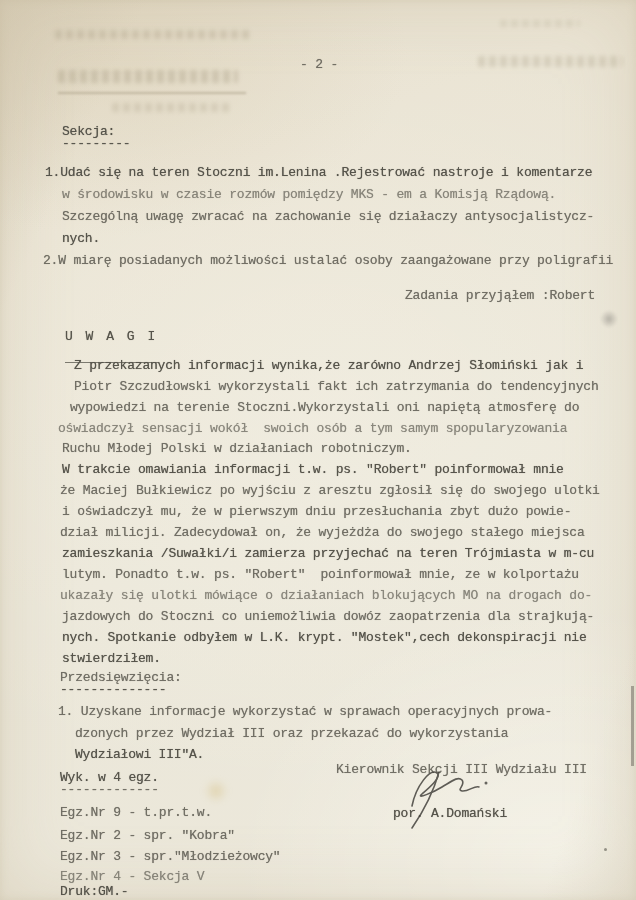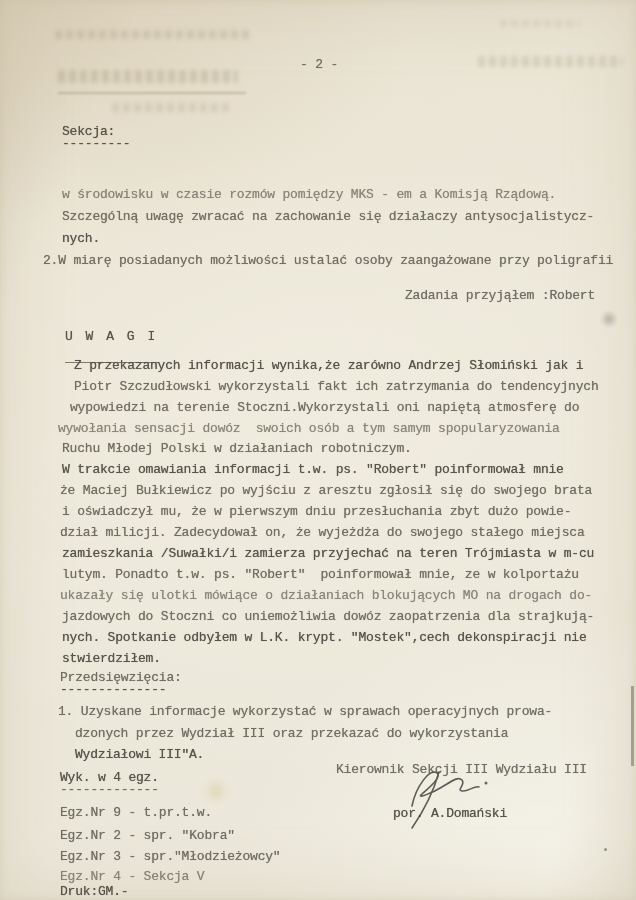--- a/index.html
+++ b/index.html
@@ -45,37 +45,38 @@
   <div class="stain" style="left:203px;top:780px;width:26px;height:22px;border-radius:50%;filter:blur(3px);
               background:radial-gradient(circle, rgba(205,175,95,.35), rgba(205,175,95,0) 70%)"></div>
   <div class="stain" style="left:631px;top:686px;width:3px;height:80px;filter:blur(.5px);background:rgba(100,95,85,.5)"></div>
   <div class="stain" style="left:604px;top:848px;width:3px;height:3px;border-radius:50%;background:rgba(90,88,80,.6)"></div>
 
   <div class="tl f1" style="left:300px;top:57px">- 2 -</div>
 
   <div class="tl" style="left:62px;top:124px">Sekcja:</div>
   <div class="tl" style="left:62px;top:136px">---------</div>
 
+  <div class="tl" style="left:45px;top:165px">1.Udać się na teren Stoczni im.Lenina .Rejestrować nastroje i komentarze</div>
   <div class="tl f2" style="left:62px;top:187px">w środowisku w czasie rozmów pomiędzy MKS - em a Komisją Rządową.</div>
   <div class="tl f1" style="left:62px;top:209px">Szczególną uwagę zwracać na zachowanie się działaczy antysocjalistycz-</div>
   <div class="tl" style="left:62px;top:231px">nych.</div>
 
   <div class="tl f1" style="left:43px;top:253px">2.W miarę posiadanych możliwości ustalać osoby zaangażowane przy poligrafii</div>
 
   <div class="tl f1" style="left:405px;top:288px">Zadania przyjąłem :Robert</div>
 
   <div class="tl spaced heading-underline" style="left:65px;top:329px">U W A G I</div>
 
   <div class="tl" style="left:74px;top:358px">Z przekazanych informacji wynika,że zarówno Andrzej Słomiński jak i</div>
   <div class="tl f1" style="left:74px;top:379px">Piotr Szczudłowski wykorzystali fakt ich zatrzymania do tendencyjnych</div>
   <div class="tl f1" style="left:70px;top:400px">wypowiedzi na terenie Stoczni.Wykorzystali oni napiętą atmosferę do</div>
-  <div class="tl f2" style="left:58px;top:421px">wywołania sensacji dowóz  swoich osób a tym samym spopularyzowania</div>
+  <div class="tl f2" style="left:58px;top:421px">oświadczył sensacji wokół  swoich osób a tym samym spopularyzowania</div>
   <div class="tl f1" style="left:62px;top:441px">Ruchu Młodej Polski w działaniach robotniczym.</div>
   <div class="tl" style="left:62px;top:462px">W trakcie omawiania informacji t.w. ps. "Robert" poinformował mnie</div>
-  <div class="tl f1" style="left:60px;top:483px">że Maciej Bułkiewicz po wyjściu z aresztu zgłosił się do swojego brata</div>
+  <div class="tl f1" style="left:60px;top:483px">że Maciej Bułkiewicz po wyjściu z aresztu zgłosił się do swojego ulotki</div>
   <div class="tl f1" style="left:62px;top:504px">i oświadczył mu, że w pierwszym dniu przesłuchania zbyt dużo powie-</div>
   <div class="tl f1" style="left:60px;top:525px">dział milicji. Zadecydował on, że wyjeżdża do swojego stałego miejsca</div>
   <div class="tl" style="left:62px;top:546px">zamieszkania /Suwałki/i zamierza przyjechać na teren Trójmiasta w m-cu</div>
   <div class="tl f1" style="left:62px;top:567px">lutym. Ponadto t.w. ps. "Robert"  poinformował mnie, ze w kolportażu</div>
   <div class="tl f2" style="left:60px;top:588px">ukazały się ulotki mówiące o działaniach blokujących MO na drogach do-</div>
   <div class="tl f1" style="left:62px;top:609px">jazdowych do Stoczni co uniemożliwia dowóz zaopatrzenia dla strajkują-</div>
   <div class="tl" style="left:62px;top:630px">nych. Spotkanie odbyłem w L.K. krypt. "Mostek",cech dekonspiracji nie</div>
   <div class="tl" style="left:62px;top:651px">stwierdziłem.</div>
 
   <div class="tl f1" style="left:60px;top:670px">Przedsięwzięcia:</div>

